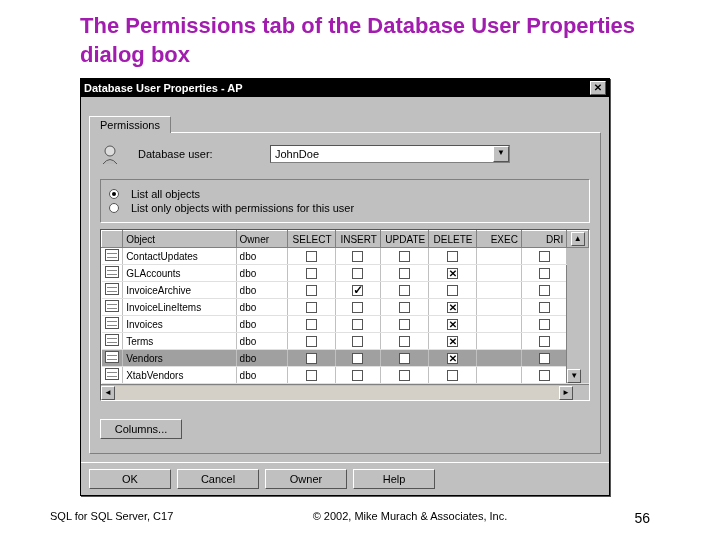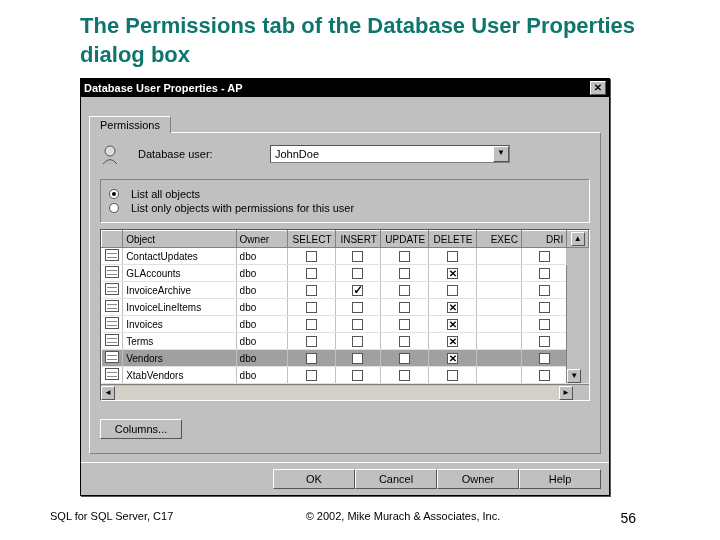--- a/index.html
+++ b/index.html
@@ -5,21 +5,21 @@
   * { box-sizing: border-box; margin: 0; padding: 0; }
   body {
     font-family: Arial, sans-serif;
     background: #fff;
     width: 720px;
     height: 540px;
     position: relative;
     font-size: 11px;
   }
   .slide-title {
-    color: #0f766e;
+    color: #a21caf;
     font-size: 22px;
     font-weight: bold;
     padding: 12px 80px 8px 80px;
     line-height: 1.3;
   }
   .dialog {
     position: absolute;
     left: 80px;
     top: 78px;
     width: 530px;
@@ -187,28 +187,28 @@
     background: #c0c0c0;
     border: 1px solid #fff;
     border-right-color: #555; border-bottom-color: #555;
     padding: 3px 0;
     font-size: 11px;
     width: 82px;
     display: inline-block;
     text-align: center;
   }
   .bottom-buttons {
-    display: flex; justify-content: flex-end;
+    display: flex; gap: 6px; 
     padding: 6px 8px;
     border-top: 1px solid #fff;
     background: #c0c0c0;
   }
   .footer {
     position: absolute;
-    bottom: 14px; left: 0; right: 14px;
+    bottom: 14px; left: 0; right: 0;
     display: flex;
     font-size: 11px;
     padding: 0 70px 0 50px;
   }
   .footer .l { flex: 0 0 200px; }
   .footer .c { flex: 1; text-align: center; }
   .footer .r { flex: 0 0 80px; text-align: right; font-size: 14px; }
 </style>
 </head>
 <body>

